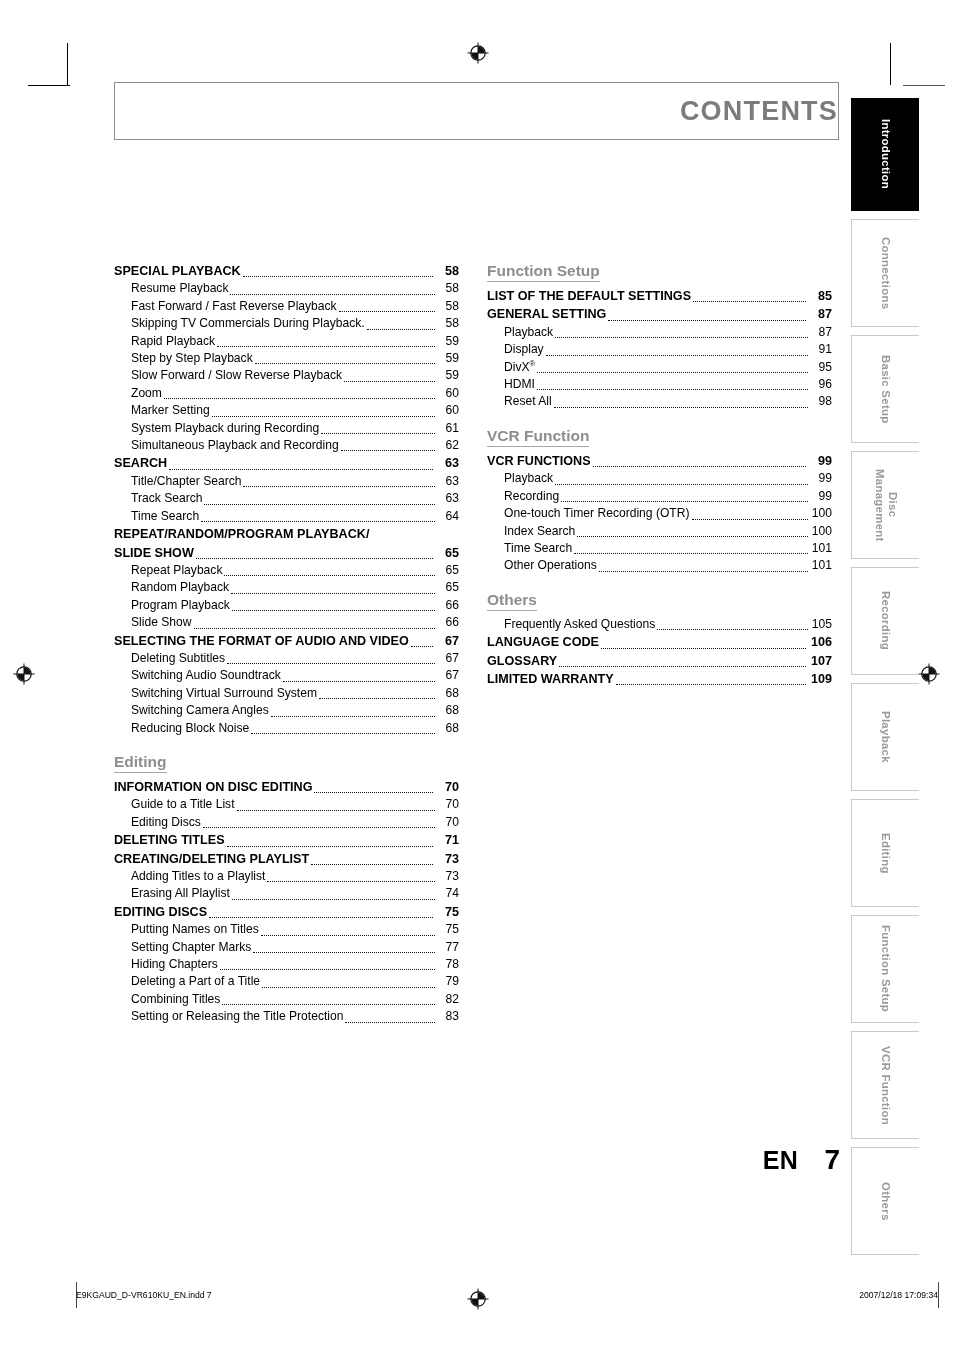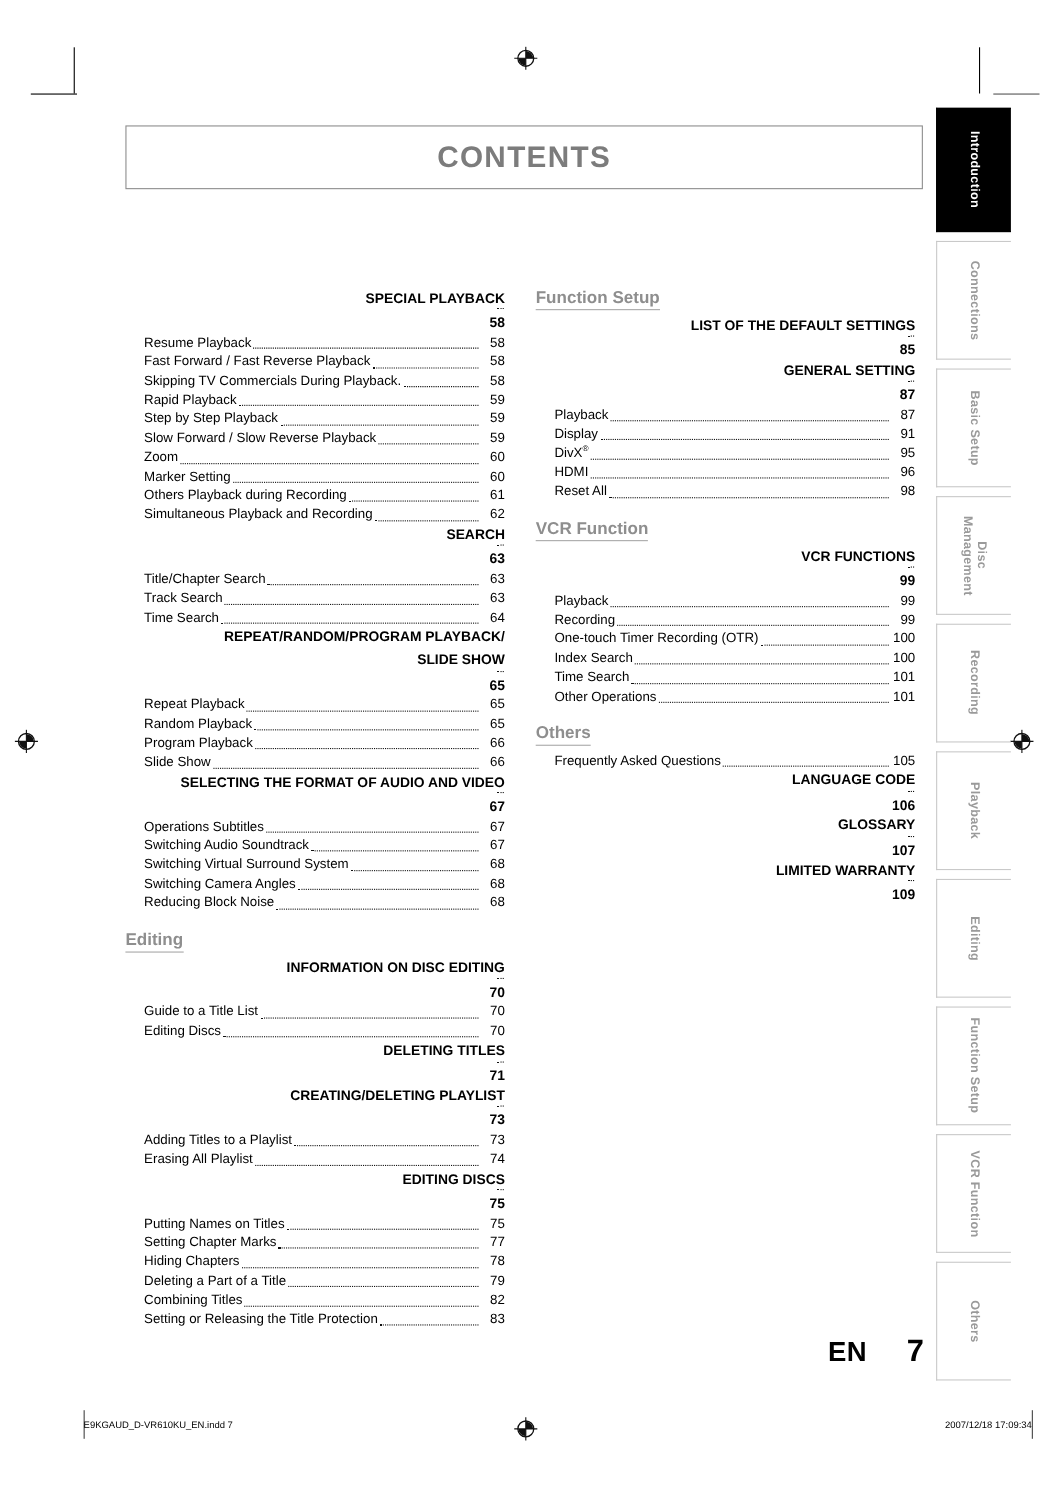--- a/index.html
+++ b/index.html
@@ -37,22 +37,21 @@
     top: 82px;
     width: 725px;
   }
 
   
   .contents-header {
     border: 1px solid #8d8d8d;
     height: 56px;
     display: flex;
     align-items: center;
-    justify-content: center;
-    margin-top: 32px;
+    justify-content: flex-end;
   }
   .contents-title {
     font-size: 27px;
     font-weight: bold;
     color: #7c7c7c;
     letter-spacing: 1.2px;
   }
 
   
   .toc-columns {
@@ -102,21 +101,20 @@
     flex: 0 0 auto;
     text-align: right;
     padding-left: 2px;
   }
 
   
   .entry.lvl1 {
     font-weight: bold;
     font-size: 12.6px;
     line-height: 18.4px;
-    flex-direction: column;
   }
   .entry.lvl1 .pg { min-width: 23px; }
   .entry.lvl1 .leader { border-bottom-width: 1.9px; margin-bottom: 3px;}
 
   
   .entry.lvl1.nodots .leader { border-bottom: none; }
 
   
   .entry.lvl2 {
     padding-left: 17px;
@@ -160,26 +158,26 @@
   .tab.active {
     background: #000;
     border-color: #000;
   }
   .tab.active .tab-label { color: #fff; }
 
   
   .page-num-row {
     position: absolute;
     left: 700px;
-    top: 1212px;
+    top: 1144px;
     width: 140px;
     display: flex;
     align-items: baseline;
     justify-content: flex-end;
-    gap: 36px;
+    gap: 26px;
   }
   .page-num-lang {
     font-size: 25px;
     font-weight: bold;
     letter-spacing: 0.5px;
   }
   .page-num-val {
     font-size: 28px;
     font-weight: bold;
   }
@@ -288,21 +286,21 @@
         <span class="label">Zoom</span>
         <span class="leader"></span>
         <span class="pg">60</span>
       </div>
       <div class="entry lvl2">
         <span class="label">Marker Setting</span>
         <span class="leader"></span>
         <span class="pg">60</span>
       </div>
       <div class="entry lvl2">
-        <span class="label">Others Playback during Recording</span>
+        <span class="label">System Playback during Recording</span>
         <span class="leader"></span>
         <span class="pg">61</span>
       </div>
       <div class="entry lvl2">
         <span class="label">Simultaneous Playback and Recording</span>
         <span class="leader"></span>
         <span class="pg">62</span>
       </div>
       <div class="entry lvl1">
         <span class="label">SEARCH</span>
@@ -353,21 +351,21 @@
         <span class="label">Slide Show</span>
         <span class="leader"></span>
         <span class="pg">66</span>
       </div>
       <div class="entry lvl1">
         <span class="label">SELECTING THE FORMAT OF AUDIO AND VIDEO</span>
         <span class="leader"></span>
         <span class="pg">67</span>
       </div>
       <div class="entry lvl2">
-        <span class="label">Operations Subtitles</span>
+        <span class="label">Deleting Subtitles</span>
         <span class="leader"></span>
         <span class="pg">67</span>
       </div>
       <div class="entry lvl2">
         <span class="label">Switching Audio Soundtrack</span>
         <span class="leader"></span>
         <span class="pg">67</span>
       </div>
       <div class="entry lvl2">
         <span class="label">Switching Virtual Surround System</span>

